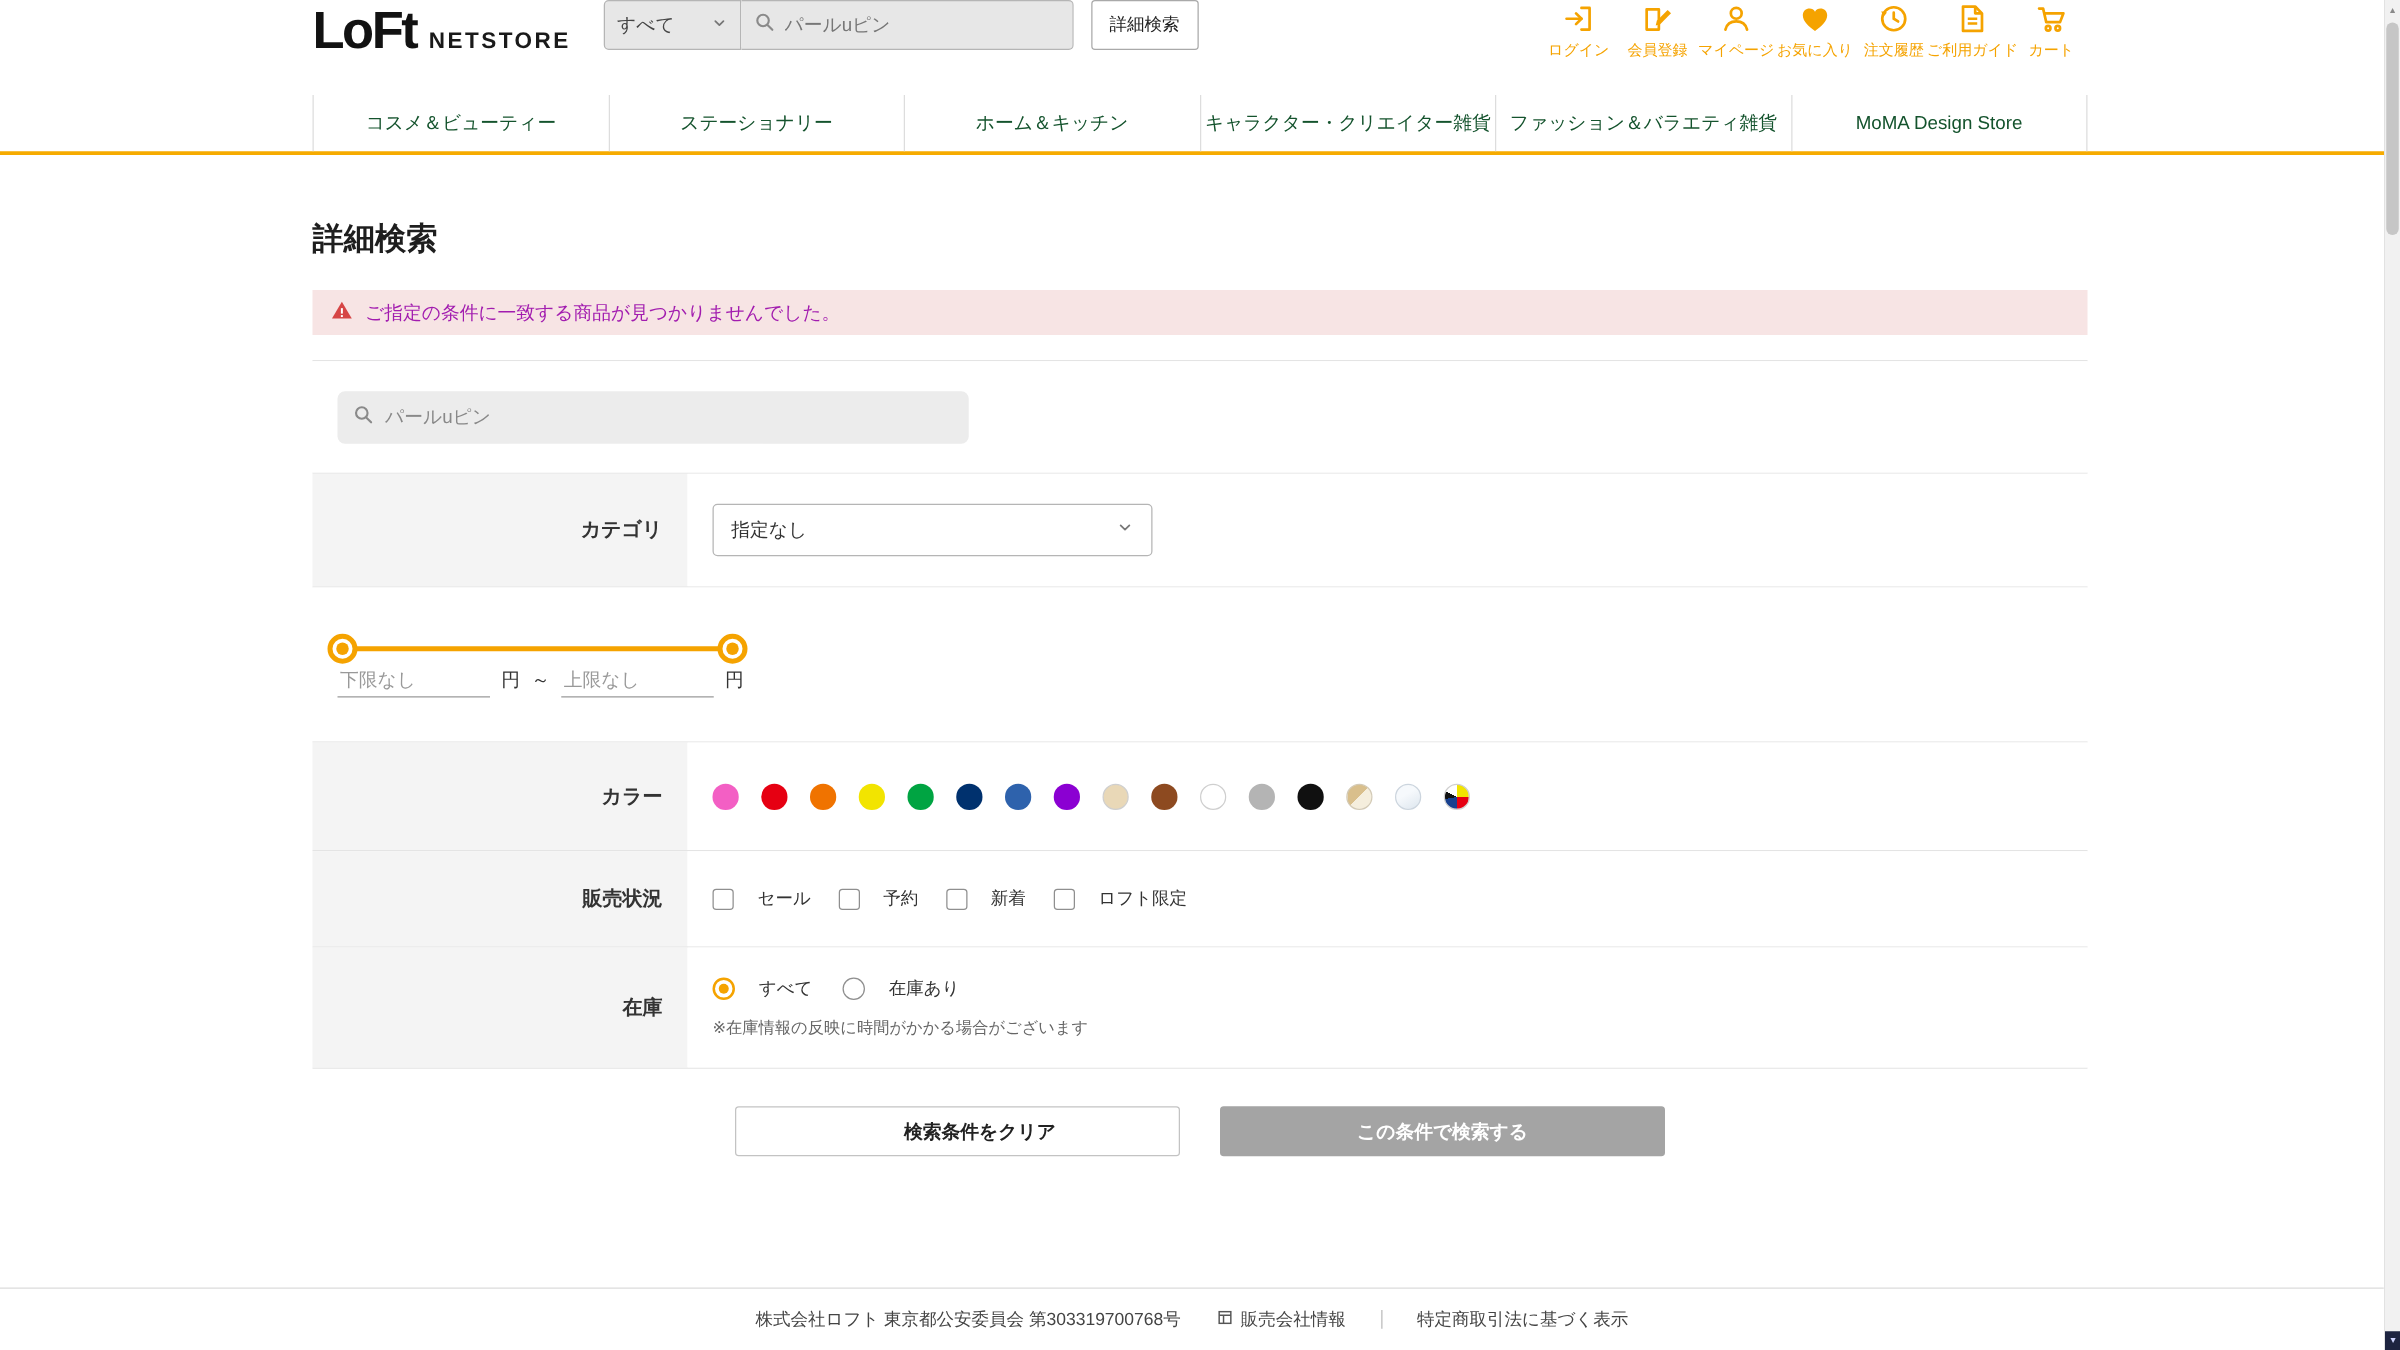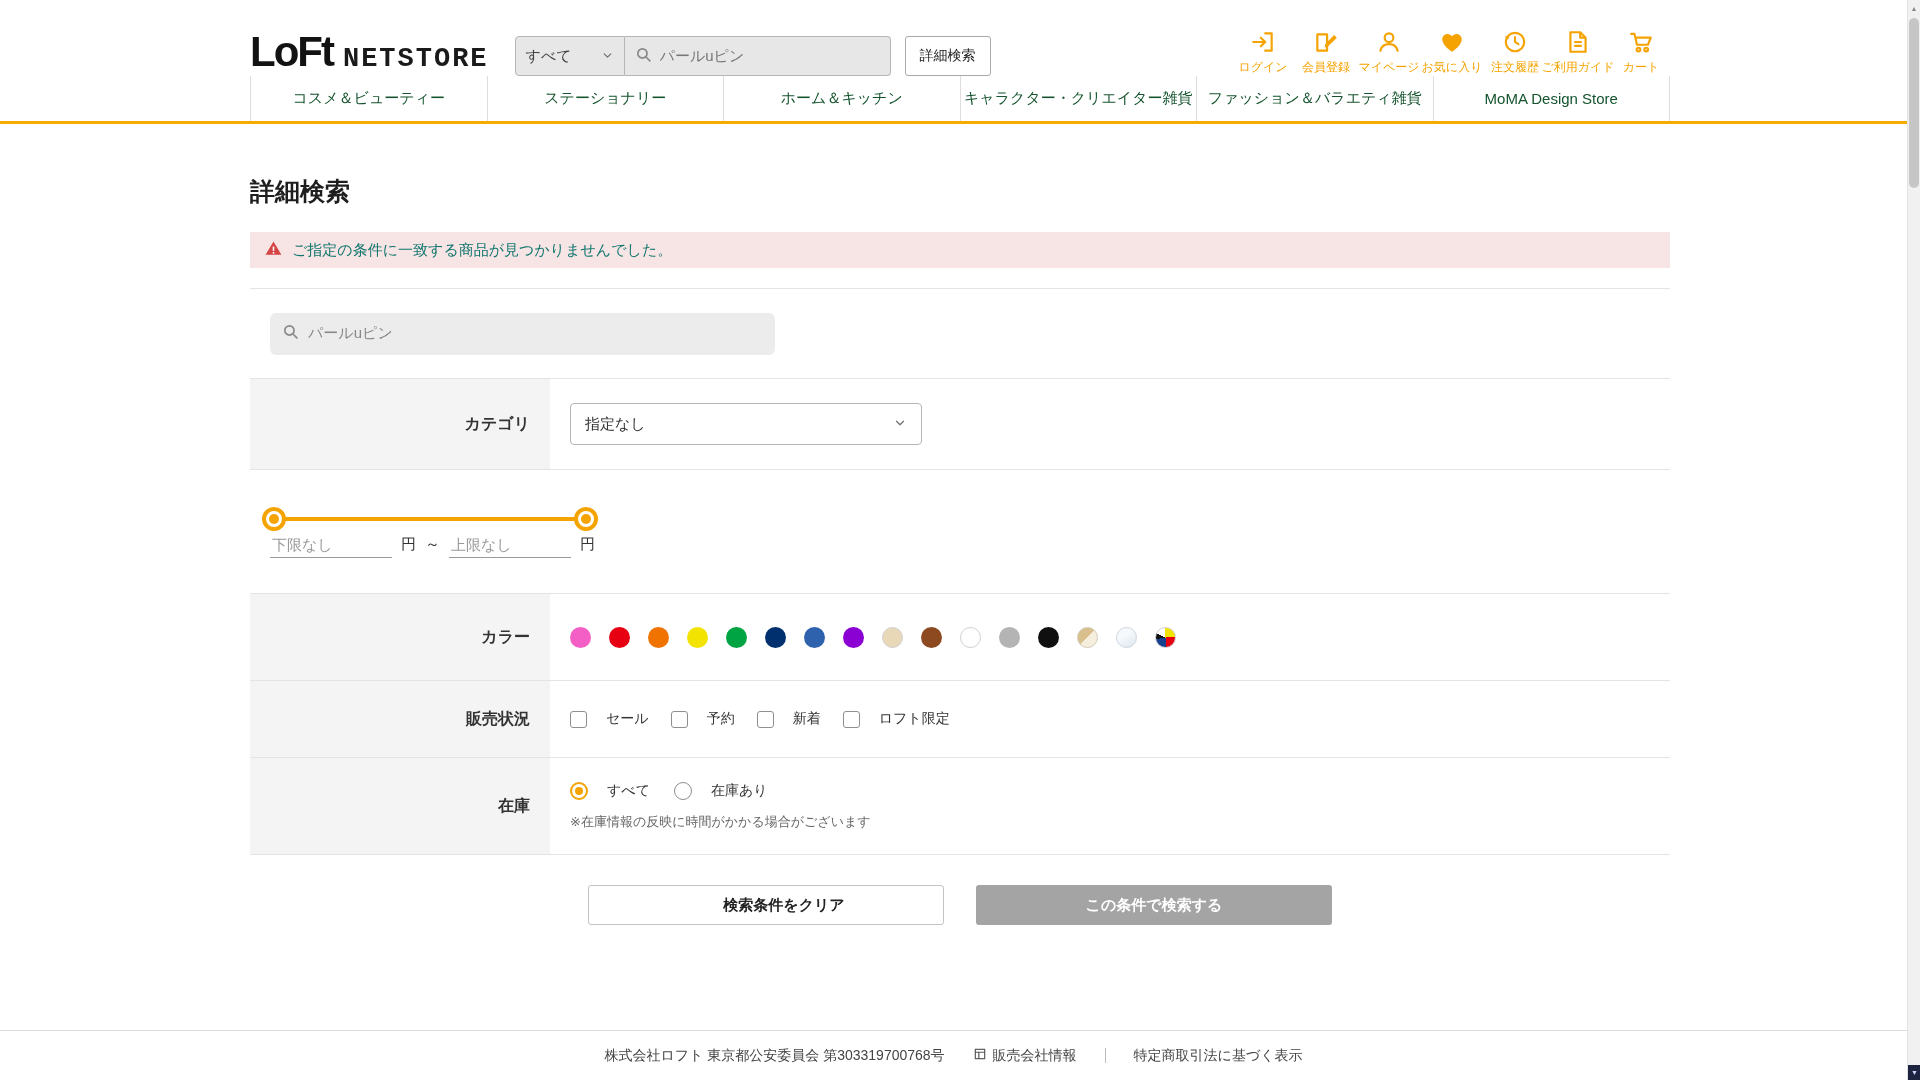--- a/index.html
+++ b/index.html
@@ -1,24 +1,24 @@
 <!DOCTYPE html>
 <html><head>
 <meta charset="utf-8">
 <style>
   * { margin:0; padding:0; box-sizing:border-box; }
   html,body { width:1920px; height:1080px; overflow:hidden; }
   body { font-family:"Liberation Sans","DejaVu Sans",sans-serif; background:#fff; color:#333; position:relative; }
   .container { width:1420px; margin:0 auto; }
 
   
-  .header-top { height:76px; display:flex; align-items:flex-end; }
+  .header-top { height:76px; display:flex; align-items:flex-start; }
   .logo { display:flex; align-items:baseline; gap:10px; cursor:pointer; }
   .logo-loft { font-size:42px; font-weight:900; letter-spacing:-2px; color:#121212; }
-  .logo-net { font-size:27px; font-weight:800; letter-spacing:2px; color:#1a1a1a;font-family:Liberation Mono, monospace; }
+  .logo-net { font-size:18px; font-weight:800; letter-spacing:2px; color:#1a1a1a; }
   .search-bar { display:flex; align-items:center; margin-left:26px; height:40px; }
   .search-cat { width:110px; height:40px; background:#e7e7e7; border:1px solid #b5b5b5; border-radius:4px 0 0 4px;
     display:flex; align-items:center; justify-content:space-between; padding:0 10px; font-size:15px; color:#444; cursor:pointer; }
   .search-input-wrap { width:266px; height:40px; background:#e7e7e7; border:1px solid #b5b5b5; border-left:none;
     border-radius:0 4px 4px 0; display:flex; align-items:center; padding:0 10px; gap:8px; }
   .search-input-wrap input { border:none; background:transparent; outline:none; font-size:15px; color:#777; width:100%; }
   .adv-btn { margin-left:14px; height:40px; padding:0 14px; background:#fff; border:1px solid #a9a9a9; border-radius:3px;
     font-size:14px; color:#222; cursor:pointer; font-family:inherit; }
   .quick-links { margin-left:auto; display:flex; gap:5px; }
   .ql { width:58px; display:flex; flex-direction:column; align-items:center; gap:2px; cursor:pointer; }
@@ -27,21 +27,21 @@
   nav { border-bottom:3px solid #f6ab00; }
   .nav-inner { display:flex; height:45px; }
   .nav-item { flex:1; display:flex; align-items:center; justify-content:center; font-size:15px; color:#14532d;
     border-left:1px solid #ddd; cursor:pointer; white-space:nowrap; }
   .nav-item:last-child { border-right:1px solid #ddd; }
 
   
   main { padding-top:52px; }
   .page-title { font-size:25px; font-weight:bold; color:#1e1e1e; line-height:30px; }
   .alert { margin-top:26px; height:36px; background:#f7e4e4; display:flex; align-items:center; gap:9px;
-    padding:0 14px; font-size:15px; color:#0f766e; }
+    padding:0 14px; font-size:15px; color:#a21caf; }
   .form { margin-top:20px; border-bottom:1px solid #e4e4e4; }
   .form-row { display:flex; border-top:1px solid #e4e4e4; }
   .form-label { width:300px; background:#f4f4f4; display:flex; align-items:center; justify-content:flex-end;
     padding-right:20px; font-size:16px; font-weight:bold; color:#333; }
   .form-content { flex:1; padding-left:20px; display:flex; align-items:center; background:#fff; }
   .row-keyword { height:90px; } .row-category { height:91px; } .row-price { height:124px; }
   .row-color { height:87px; } .row-sales { height:77px; } .row-stock { height:97px; }
 
   .kw-wrap { width:505px; height:42px; background:#ececec; border-radius:6px; display:flex; align-items:center;
     padding:0 12px; gap:9px; }

